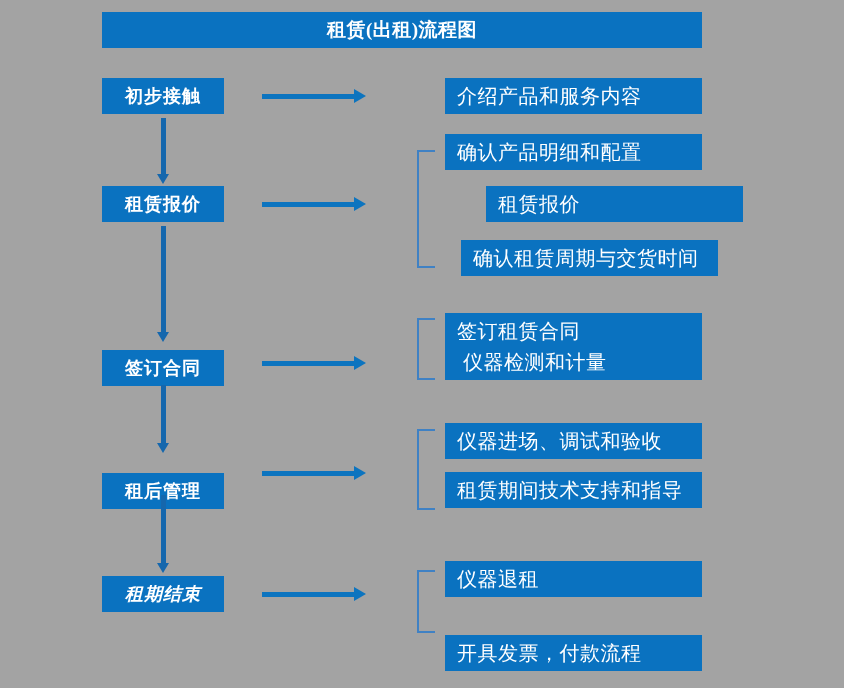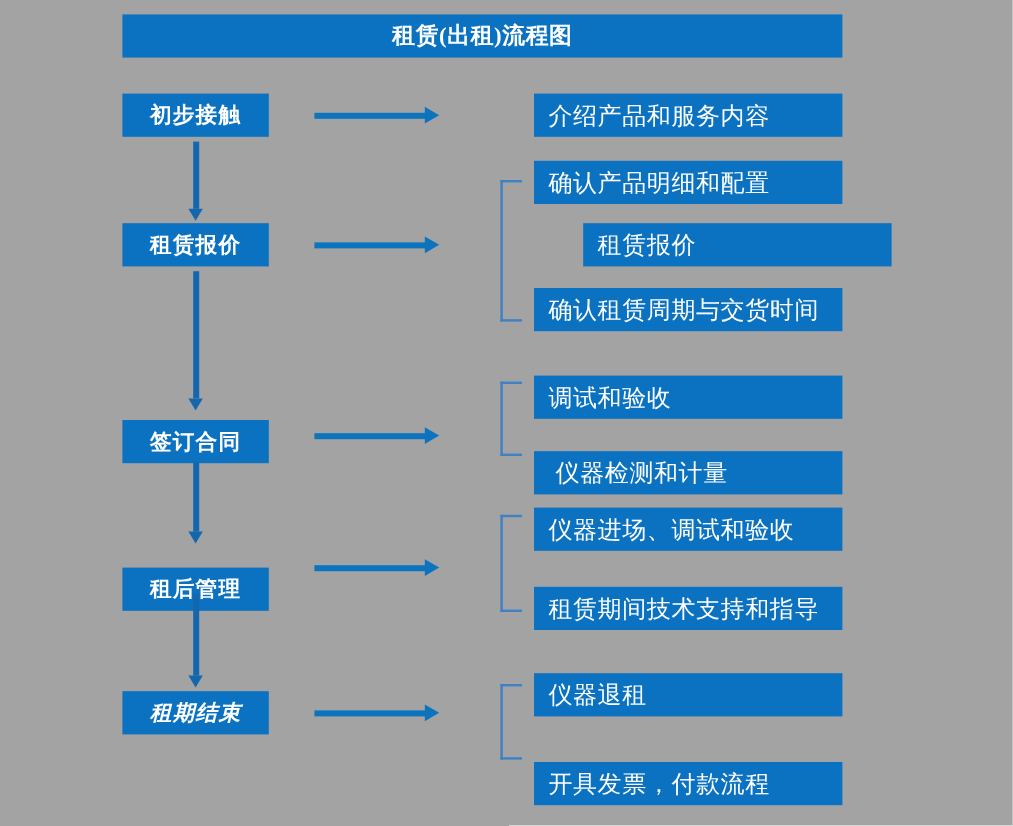--- a/index.html
+++ b/index.html
@@ -188,24 +188,24 @@
 
   <div class="bracket" style="top:150px; height:118px;"></div>
   <div class="bracket" style="top:318px; height:62px;"></div>
   <div class="bracket" style="top:429px; height:81px;"></div>
   <div class="bracket" style="top:570px; height:63px;"></div>
 
   <div class="detail-box" style="top:78px;">介绍产品和服务内容</div>
 
   <div class="detail-box" style="top:134px;">确认产品明细和配置</div>
   <div class="detail-box" style="top:186px;margin-left:41px;">租赁报价</div>
-  <div class="detail-box" style="top:240px;">确认租赁周期与交货时间</div>
-
-  <div class="detail-box" style="top:313px;">调试和验收</div>
-  <div class="detail-box" style="top:376px;padding-left:18px;">仪器检测和计量</div>
+  <div class="detail-box" style="top:240px;margin-left:16px;">确认租赁周期与交货时间</div>
+
+  <div class="detail-box" style="top:313px;">签订租赁合同</div>
+  <div class="detail-box" style="top:344px;padding-left:18px;">仪器检测和计量</div>
 
   <div class="detail-box" style="top:423px;">仪器进场、调试和验收</div>
-  <div class="detail-box" style="top:489px;">租赁期间技术支持和指导</div>
+  <div class="detail-box" style="top:472px;">租赁期间技术支持和指导</div>
 
   <div class="detail-box" style="top:561px;">仪器退租</div>
   <div class="detail-box" style="top:611px;margin-top:24px;">开具发票，付款流程</div>
 
 </div>
 
 </body></html>

